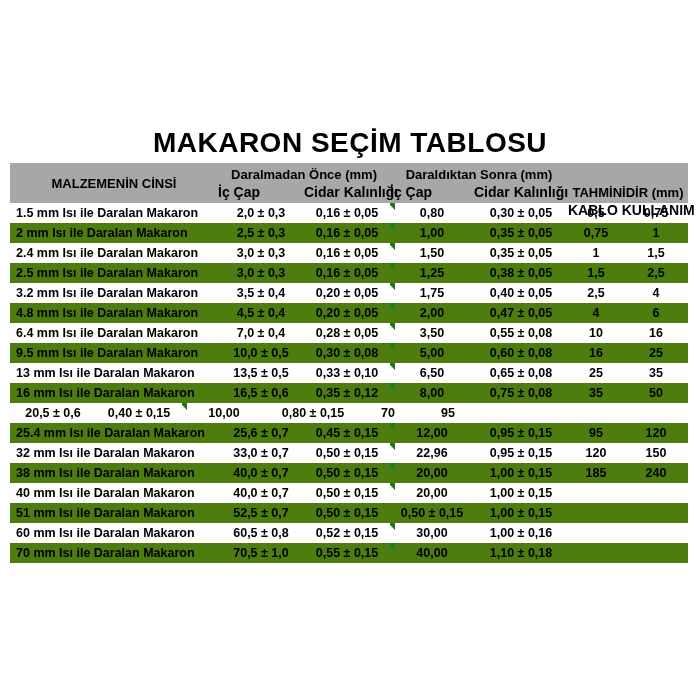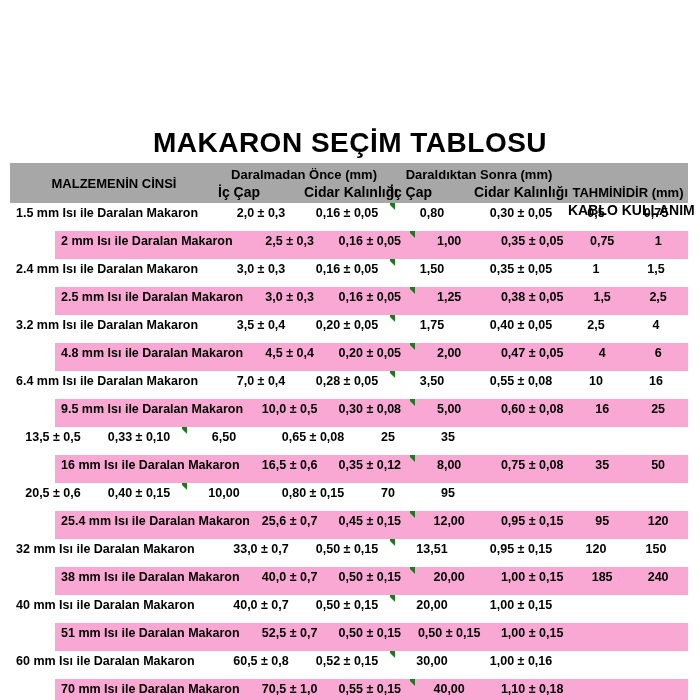--- a/index.html
+++ b/index.html
@@ -48,22 +48,22 @@
   .sub-row { display: flex; height: 19px; }
   .sub {
     text-align: left; font-size: 14px; line-height: 17px; white-space: nowrap;
   }
   .s1 { width: 86px; }
   .s2 { width: 86px; }
   .s3 { width: 84px; }
   .s4 { width: 94px; }
   .s5 { width: 120px; }
   
-  .tr { display: flex; height: 28px; background: #ffffff; }
-  .tr.alt { background: #f9a8d4; margin-left: 45px; }
+  .tr { display: flex; height: 20px; background: #ffffff; }
+  .tr.alt { background: #4d7c0f; }
   .td {
     font-size: 12.5px; line-height: 20px;
     text-align: center; white-space: nowrap; overflow: hidden;
   }
   .td.name { width: 208px; text-align: left; padding-left: 6px; }
   .td.c2 { width: 86px; }
   .td.c3 { width: 86px; }
   .td.c4 { width: 84px; position: relative; }
   .td.c5 { width: 94px; }
   .td.c6 { width: 56px; }
@@ -195,20 +195,21 @@
     <div class="td c3">0,30 ± 0,08</div>
     <div class="td c4">
       <span class="flag"></span>
       <span>5,00</span>
     </div>
     <div class="td c5">0,60 ± 0,08</div>
     <div class="td c6">16</div>
     <div class="td c7">25</div>
   </div>
       <div class="tr">
+    <div class="td name">13 mm Isı ile Daralan Makaron</div>
     <div class="td c2">13,5 ± 0,5</div>
     <div class="td c3">0,33 ± 0,10</div>
     <div class="td c4">
       <span class="flag"></span>
       <span>6,50</span>
     </div>
     <div class="td c5">0,65 ± 0,08</div>
     <div class="td c6">25</div>
     <div class="td c7">35</div>
   </div>
@@ -246,21 +247,21 @@
     <div class="td c5">0,95 ± 0,15</div>
     <div class="td c6">95</div>
     <div class="td c7">120</div>
   </div>
       <div class="tr">
     <div class="td name">32 mm Isı ile Daralan Makaron</div>
     <div class="td c2">33,0 ± 0,7</div>
     <div class="td c3">0,50 ± 0,15</div>
     <div class="td c4">
       <span class="flag"></span>
-      <span>13,51</span>
+      <span>22,96</span>
     </div>
     <div class="td c5">0,95 ± 0,15</div>
     <div class="td c6">120</div>
     <div class="td c7">150</div>
   </div>
       <div class="tr alt">
     <div class="td name">38 mm Isı ile Daralan Makaron</div>
     <div class="td c2">40,0 ± 0,7</div>
     <div class="td c3">0,50 ± 0,15</div>
     <div class="td c4">

